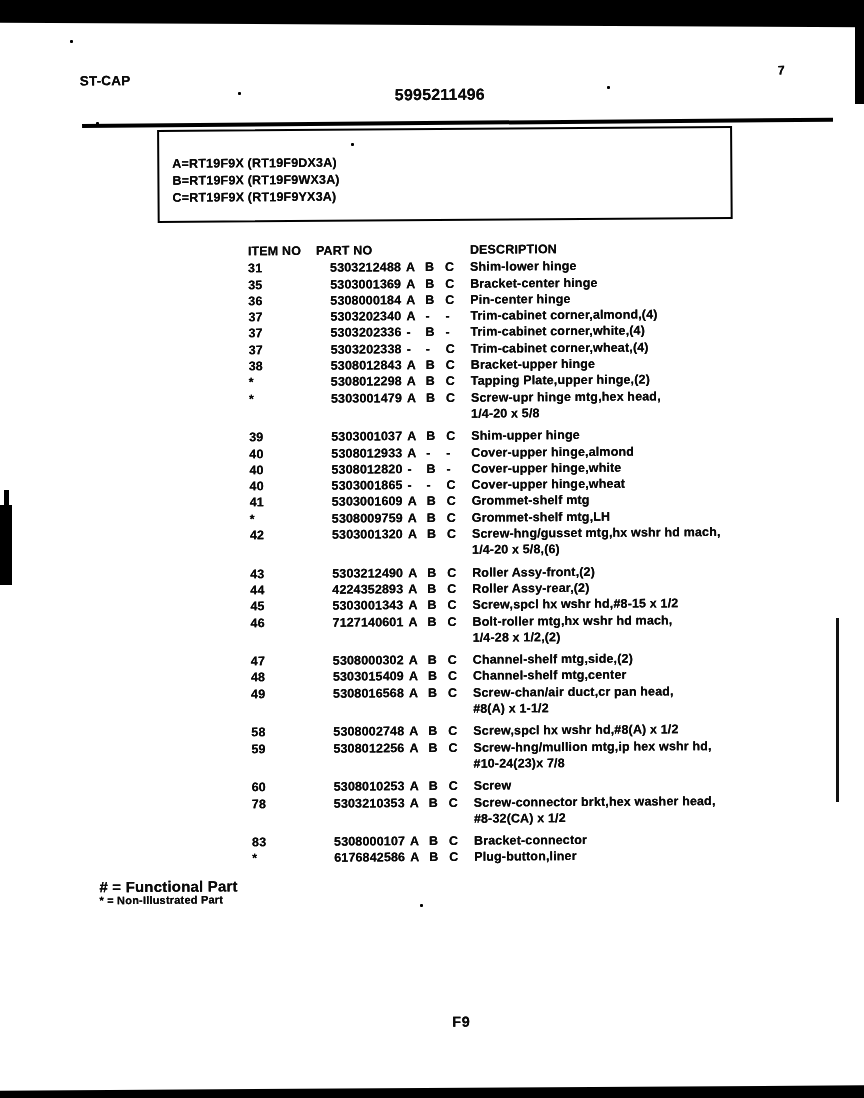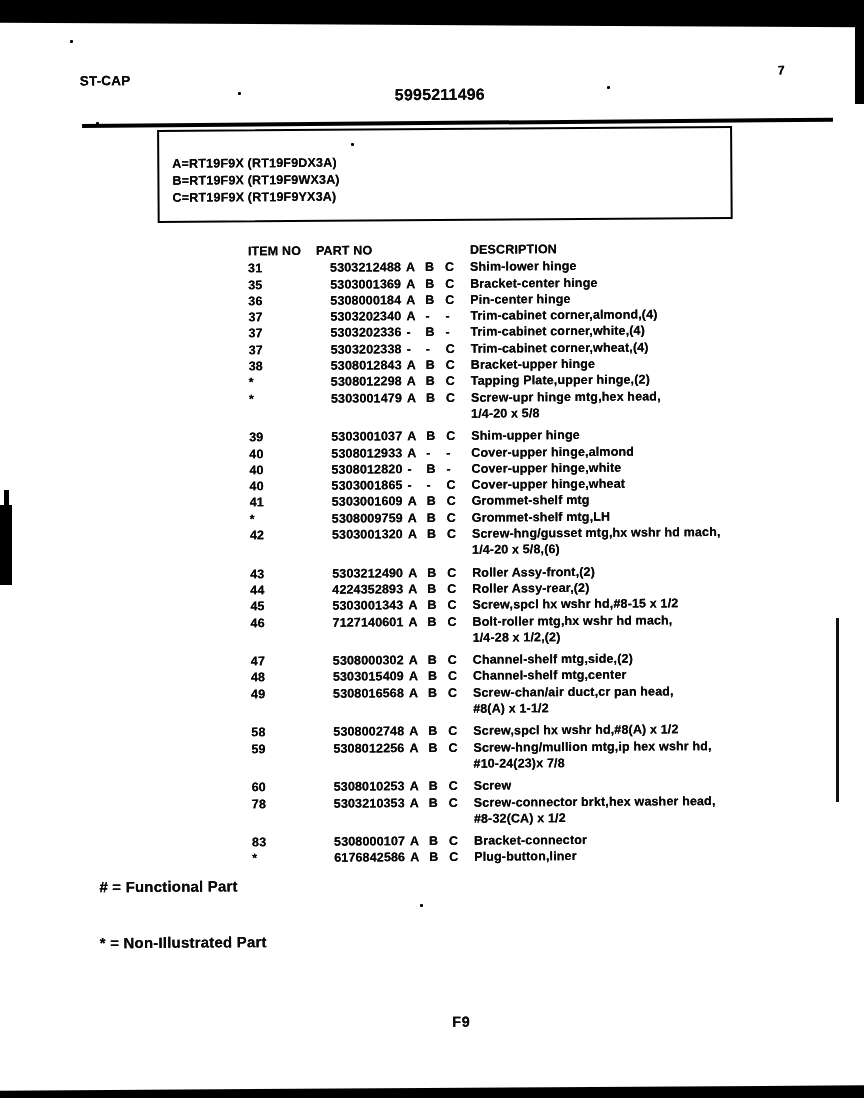--- a/index.html
+++ b/index.html
@@ -30,21 +30,21 @@
   .row{display:grid;grid-template-columns:82px 68px 8px 19px 20px 21px 1fr;}
   .row.gap{margin-top:6px;}
   .c{text-shadow:0 0 .55px #000;letter-spacing:.15px;white-space:pre;}
   .r-part{}
   .r-desc{padding-left:4px;}
   .r-desc2{padding-left:4px;grid-column:7;}
   .r-desc2:empty{display:none;}
 
   
   .legend1{left:97px;top:876px;font-size:15px;}
-  .legend2{left:97px;top:892px;font-size:15px;margin-top:40px;}
+  .legend2{left:97px;top:892px;font-size:11px;}
   .fig-code{left:449px;top:1014px;font-size:14.5px;letter-spacing:.5px;}
 
   
   .band-top{position:absolute;left:-6px;top:-4px;width:880px;height:29px;background:#000;transform:rotate(0.3deg);}
   .edge-right-top{position:absolute;right:0;top:0;width:9px;height:104px;background:#000;}
   .band-bottom{position:absolute;left:-6px;top:1088px;width:880px;height:16px;background:#000;transform:rotate(-0.35deg);}
   .blob-left{position:absolute;left:0;top:505px;width:12px;height:80px;background:#000;}
   .blob-left-tick{position:absolute;left:4px;top:490px;width:5px;height:15px;background:#000;}
   .edge-right-mid{position:absolute;left:836px;top:618px;width:3px;height:184px;background:#111;}
   .noise{position:absolute;left:70px;top:40px;width:3px;height:3px;background:#000;border-radius:1px;

